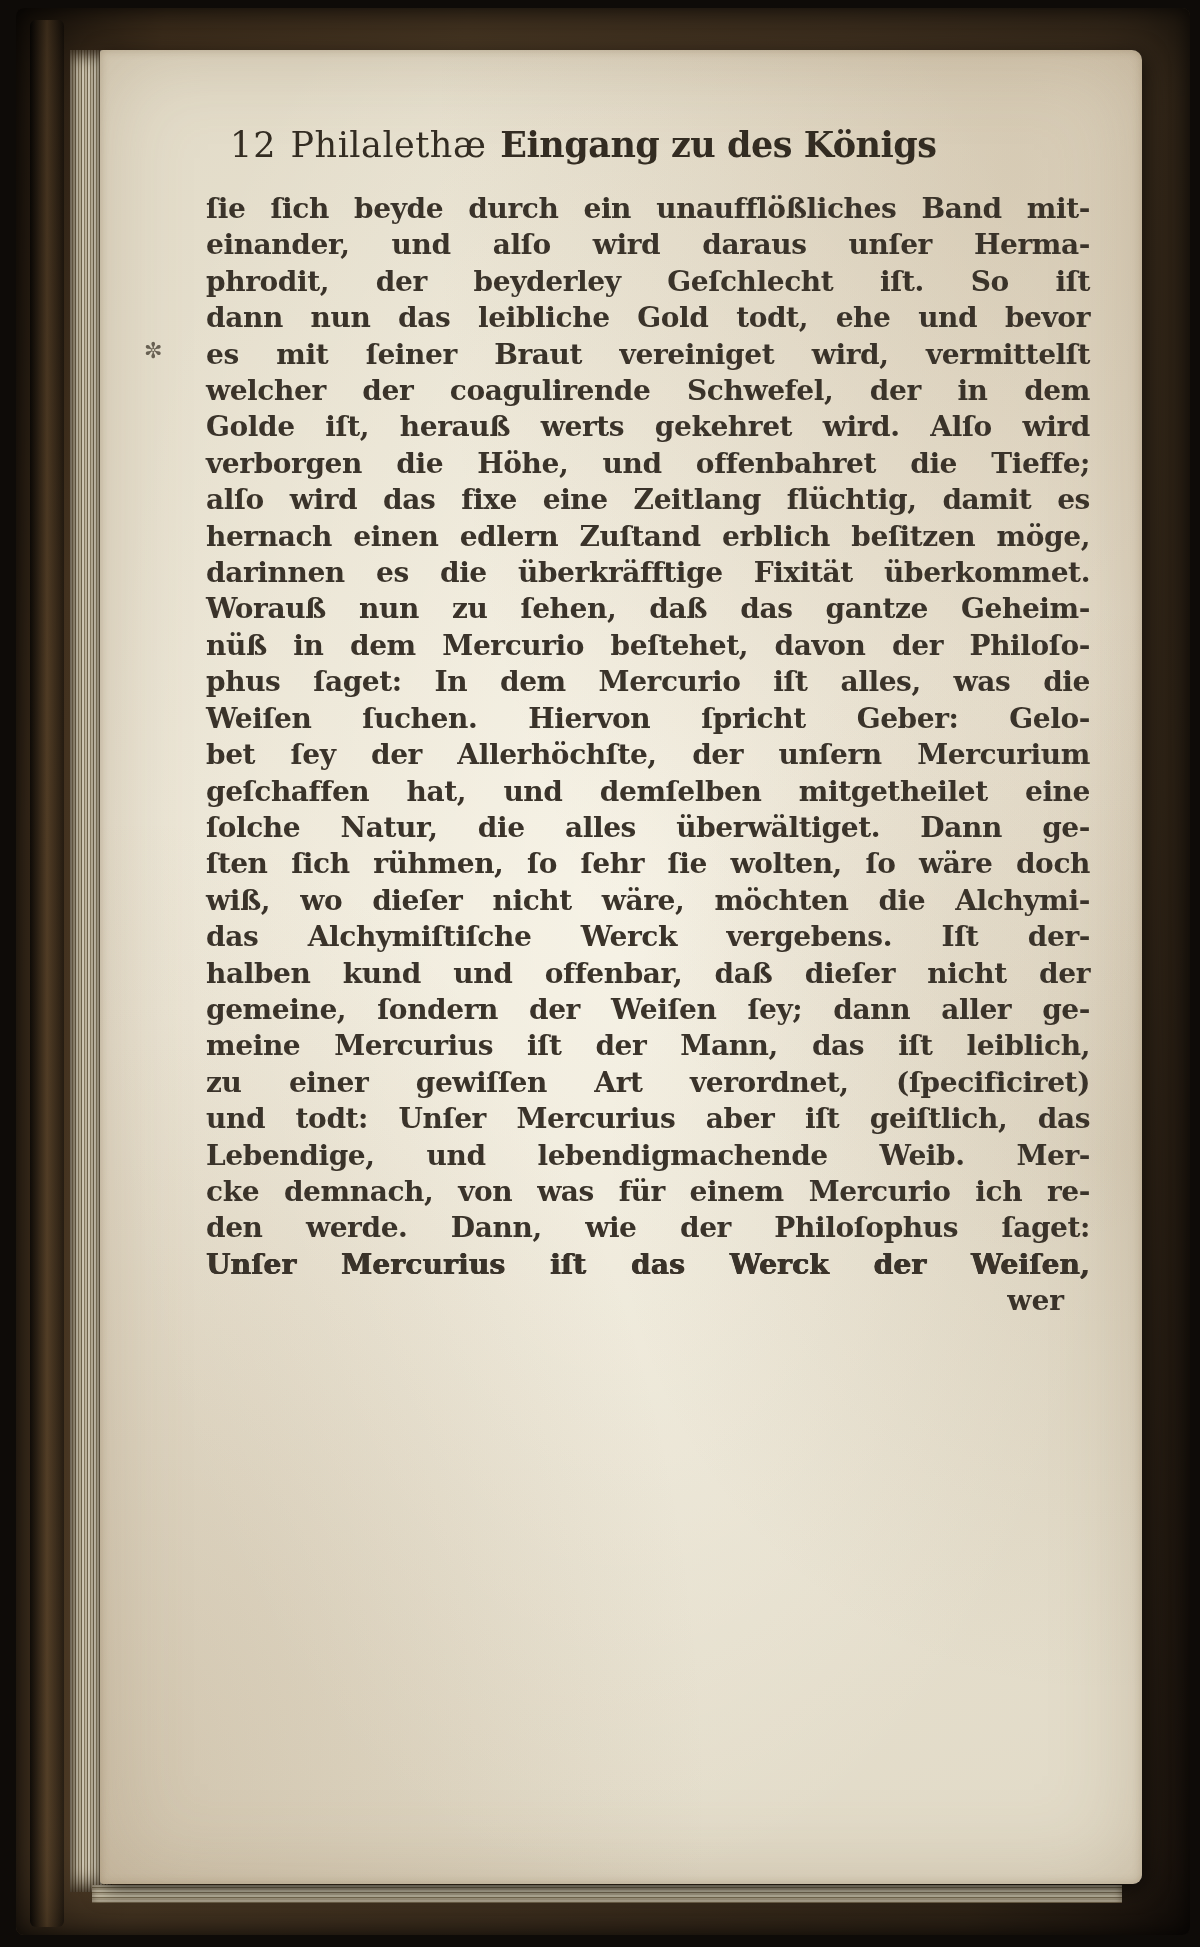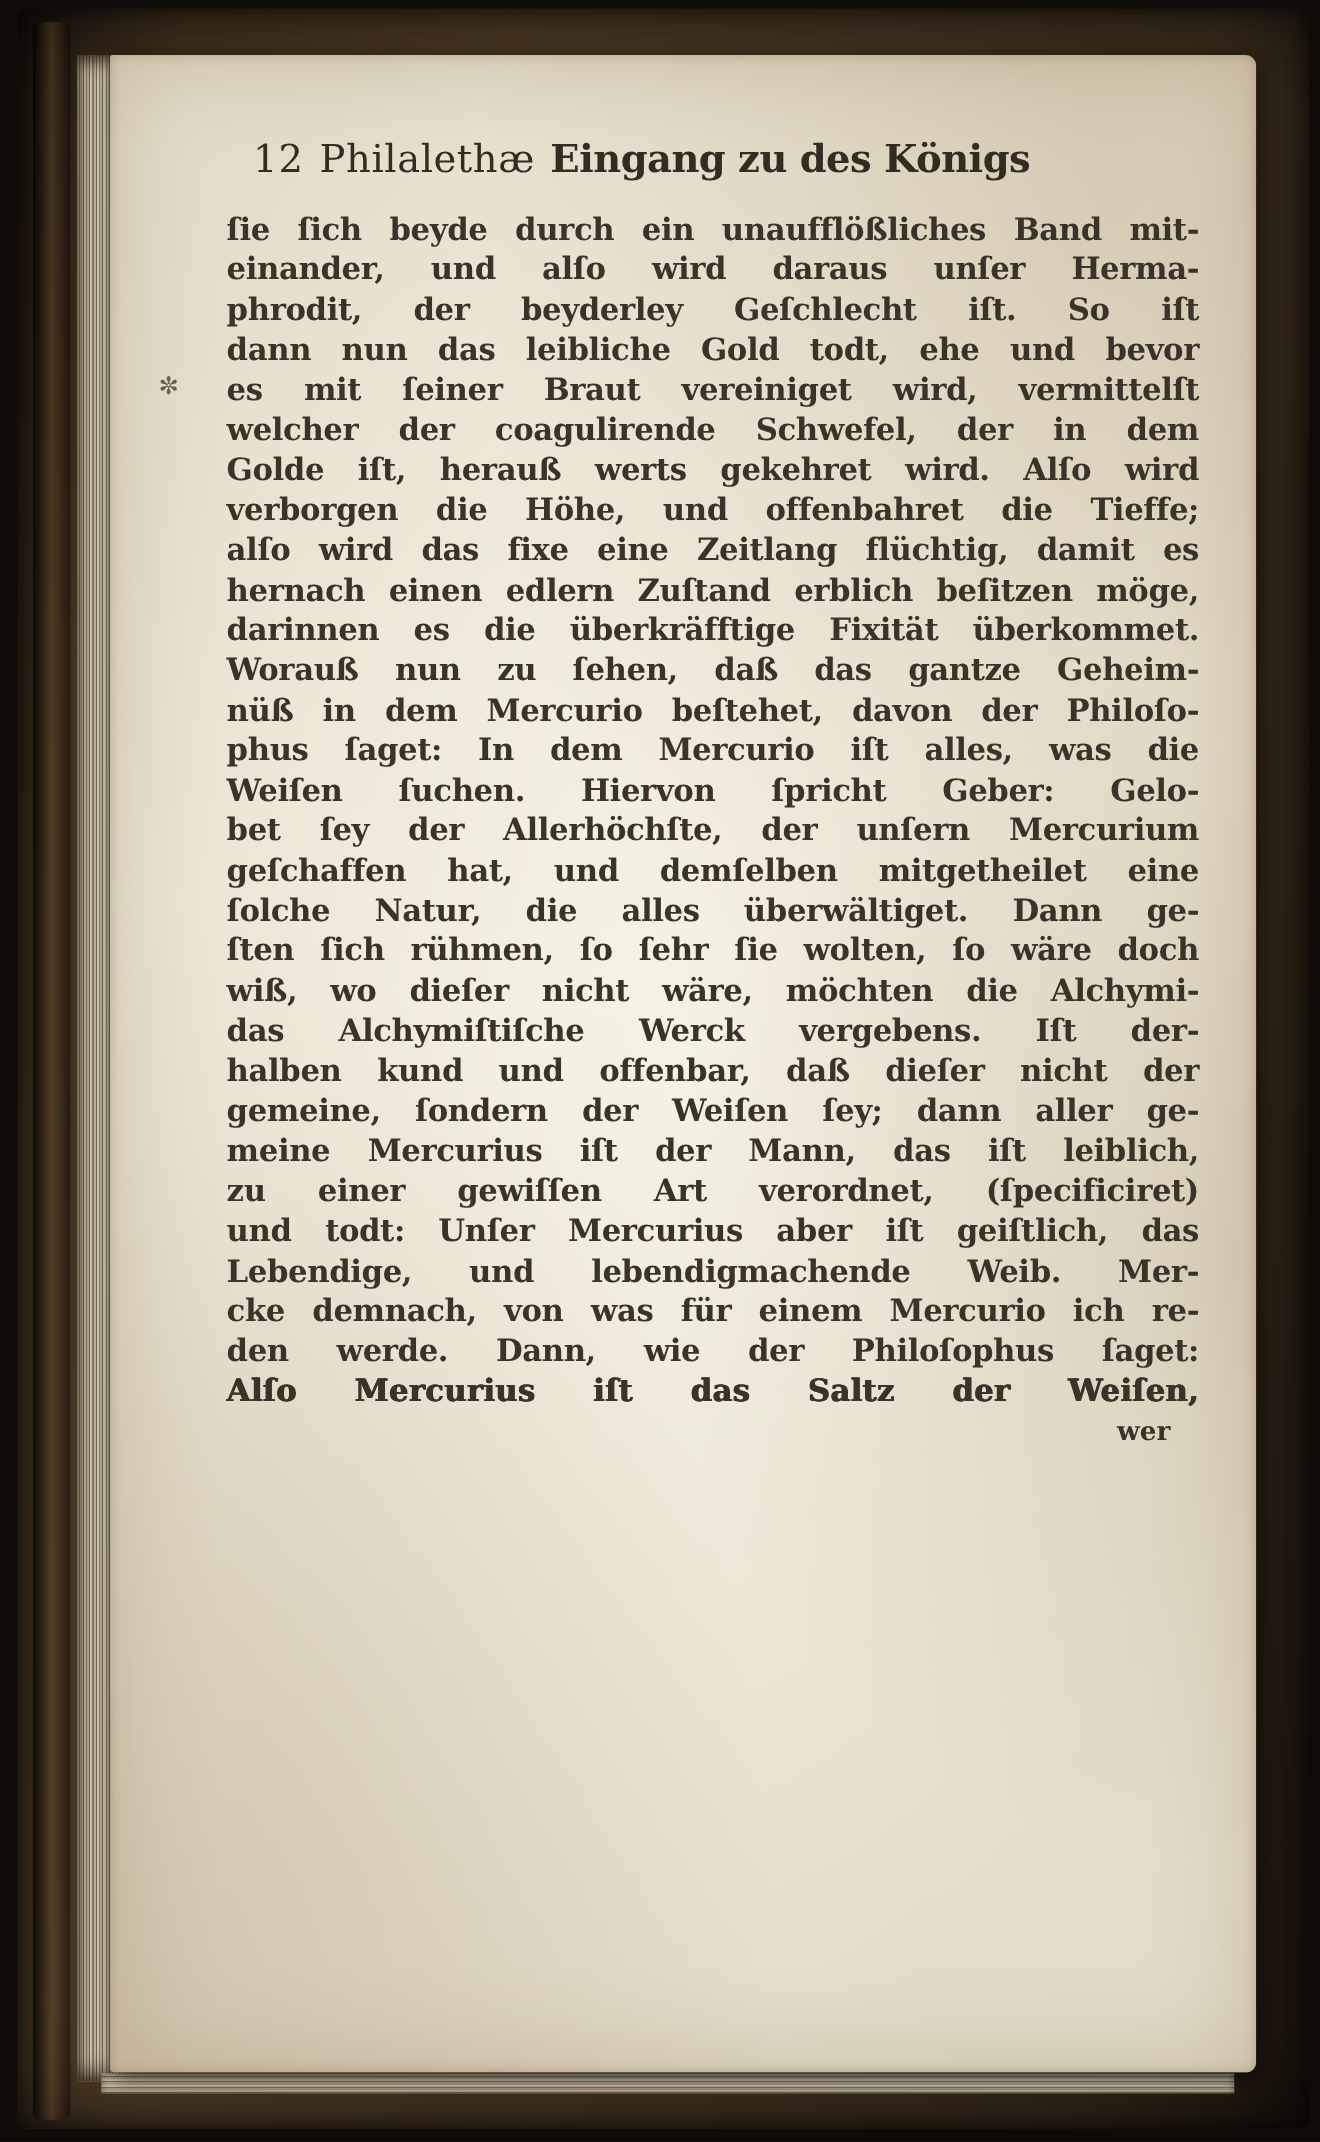--- a/index.html
+++ b/index.html
@@ -102,21 +102,21 @@
   .line {
     text-align: justify;
     text-align-last: justify;
     white-space: nowrap;
   }
   .bold-line {
     letter-spacing: 0.2px;
     text-shadow: 0.6px 0 0 currentColor, -0.3px 0 0 currentColor;
   }
   .catchword {
-    font-size: 24px;
+    font-size: 28px;
     font-weight: bold;
     line-height: 36.4px;
     text-align: right;
     padding-right: 26px;
     color: #3a332a;
   }
 </style>
 </head>
 <body>
 
@@ -157,18 +157,18 @@
           <div class="line">wiß, wo dieſer nicht wäre, möchten die Alchymi-</div>
           <div class="line">das Alchymiſtiſche Werck vergebens.  Iſt der-</div>
           <div class="line">halben kund und offenbar, daß dieſer nicht der</div>
           <div class="line">gemeine, ſondern der Weiſen ſey; dann aller ge-</div>
           <div class="line">meine Mercurius iſt der Mann, das iſt leiblich,</div>
           <div class="line">zu einer gewiſſen Art verordnet, (ſpecificiret)</div>
           <div class="line">und todt: Unſer Mercurius aber iſt geiſtlich, das</div>
           <div class="line">Lebendige, und lebendigmachende Weib.  Mer-</div>
           <div class="line">cke demnach, von was für einem Mercurio ich re-</div>
           <div class="line">den werde.  Dann, wie der Philoſophus ſaget:</div>
-          <div class="line bold-line">Alſo Mercurius iſt das Saltz der Weiſen,</div>
+          <div class="line bold-line">Unſer Mercurius iſt das Werck der Weiſen,</div>
         </div>
       <div class="catchword">wer</div>
     </div>
   </div>
 </div>
 
 </body></html>

